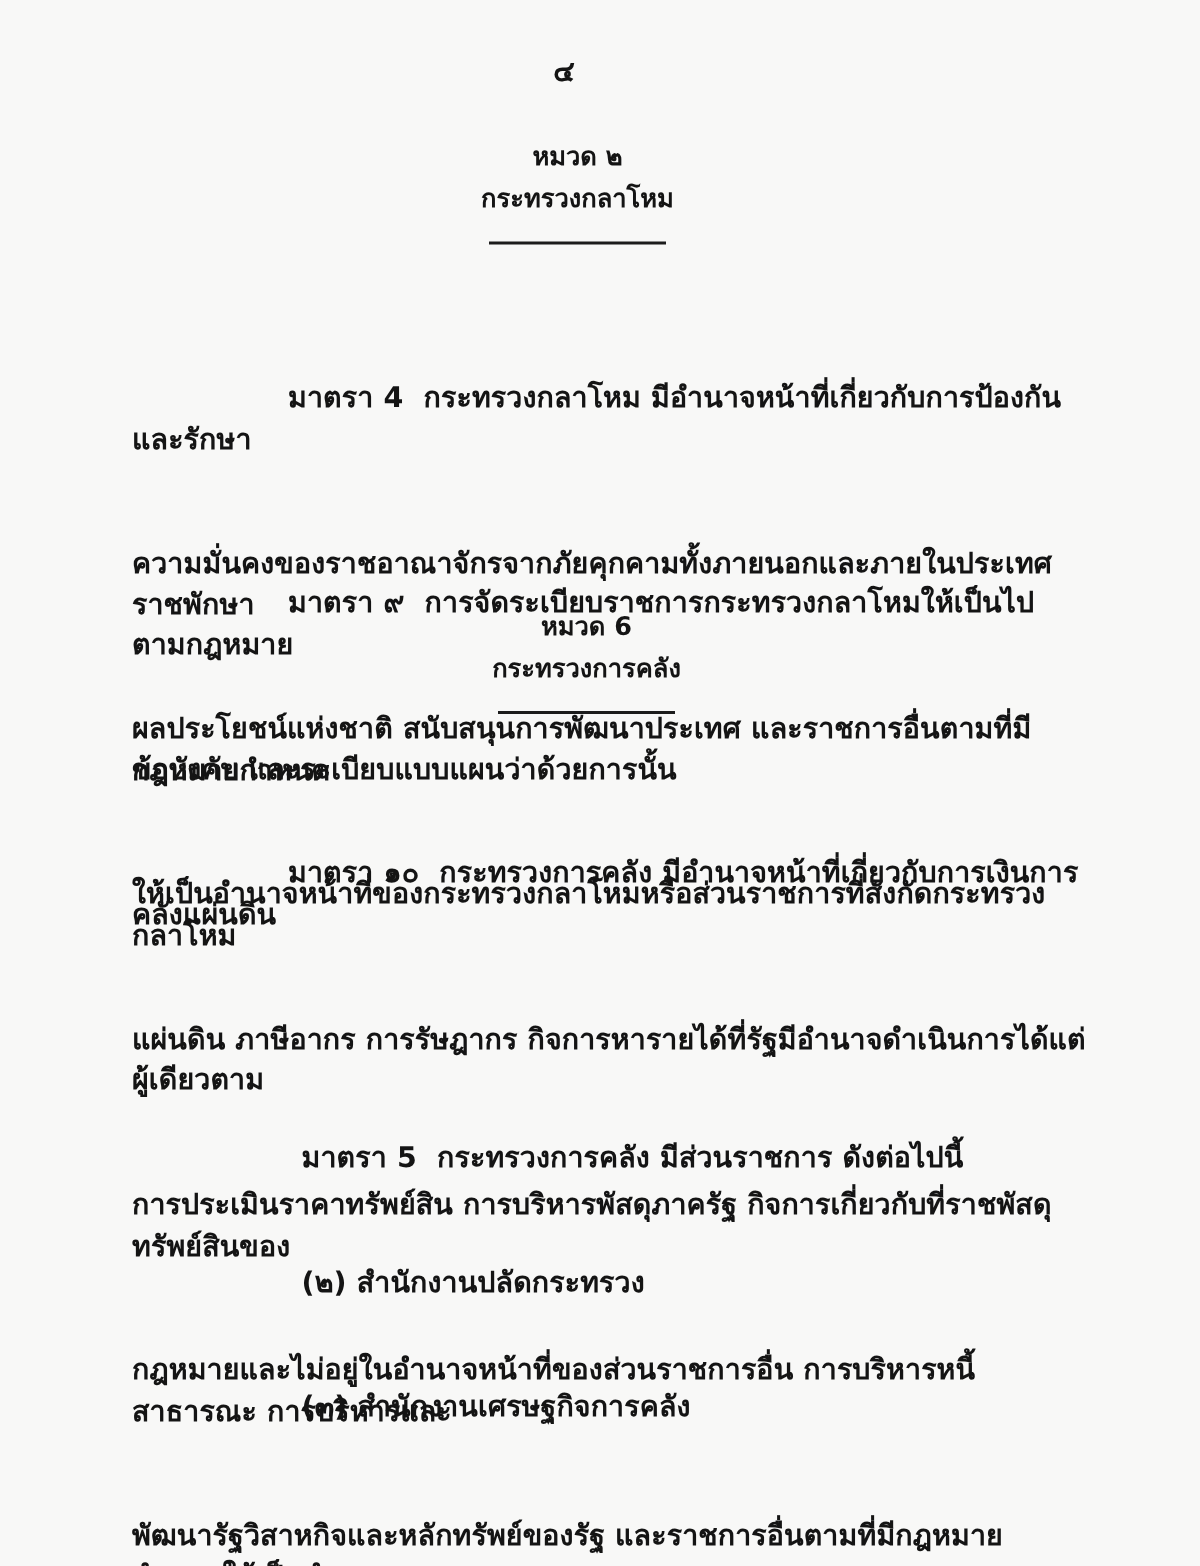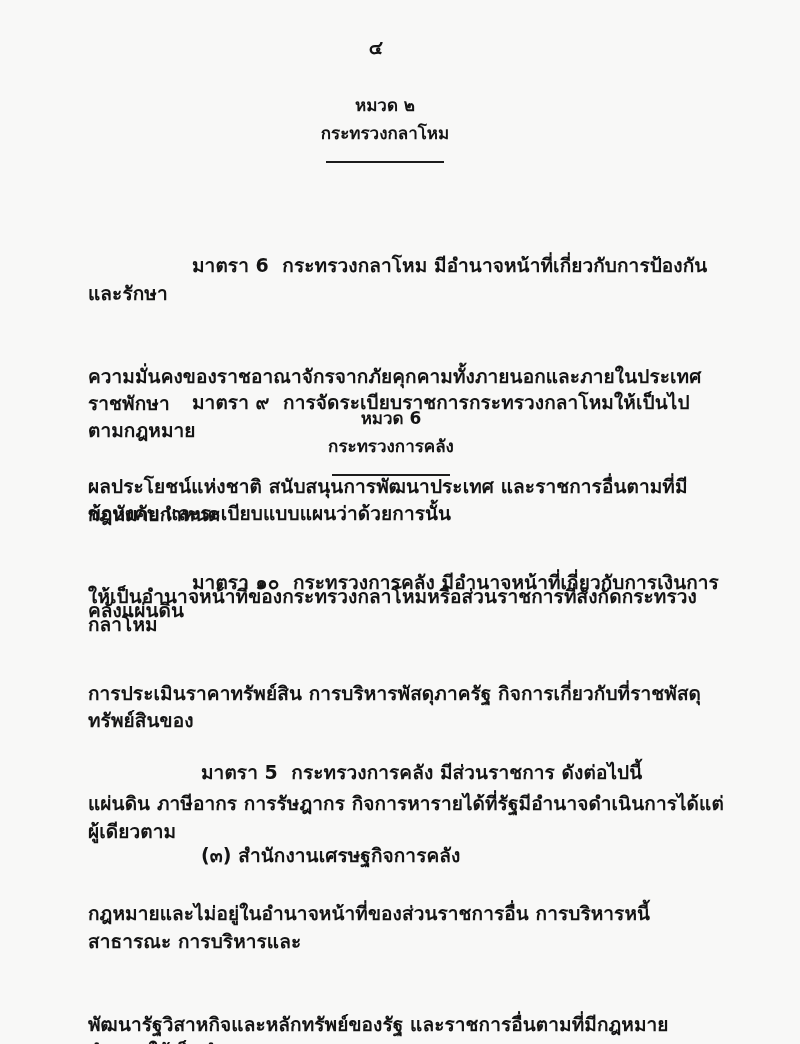--- a/index.html
+++ b/index.html
@@ -76,48 +76,49 @@
 
   <div class="page-number">๔</div>
 
   <div class="chapter-block chapter-2">
     <div class="chapter-no">หมวด ๒</div>
     <div class="chapter-title">กระทรวงกลาโหม</div>
     <div class="rule"></div>
   </div>
 
   <div class="para txt section-8">
-    <div class="line indent">มาตรา 6  กระทรวงกลาโหม มีอำนาจหน้าที่เกี่ยวกับการป้องกันและรักษา</div>
+    <div class="line indent">มาตรา 4  กระทรวงกลาโหม มีอำนาจหน้าที่เกี่ยวกับการป้องกันและรักษา</div>
     <div class="line">ความมั่นคงของราชอาณาจักรจากภัยคุกคามทั้งภายนอกและภายในประเทศ ราชพักษา</div>
     <div class="line">ผลประโยชน์แห่งชาติ สนับสนุนการพัฒนาประเทศ และราชการอื่นตามที่มีกฎหมายกำหนด</div>
     <div class="line">ให้เป็นอำนาจหน้าที่ของกระทรวงกลาโหมหรือส่วนราชการที่สังกัดกระทรวงกลาโหม</div>
   </div>
 
   <div class="para txt section-9">
     <div class="line indent">มาตรา ๙  การจัดระเบียบราชการกระทรวงกลาโหมให้เป็นไปตามกฎหมาย</div>
     <div class="line">ข้อบังคับ และระเบียบแบบแผนว่าด้วยการนั้น</div>
   </div>
 
   <div class="chapter-block chapter-3">
     <div class="chapter-no">หมวด 6</div>
     <div class="chapter-title">กระทรวงการคลัง</div>
     <div class="rule"></div>
   </div>
 
   <div class="para txt section-10">
     <div class="line indent">มาตรา ๑๐  กระทรวงการคลัง มีอำนาจหน้าที่เกี่ยวกับการเงินการคลังแผ่นดิน</div>
+    <div class="line">แผ่นดิน ภาษีอากร การรัษฎากร กิจการหารายได้ที่รัฐมีอำนาจดำเนินการได้แต่ผู้เดียวตาม</div>
     <div class="line">การประเมินราคาทรัพย์สิน การบริหารพัสดุภาครัฐ กิจการเกี่ยวกับที่ราชพัสดุ ทรัพย์สินของ</div>
-    <div class="line">แผ่นดิน ภาษีอากร การรัษฎากร กิจการหารายได้ที่รัฐมีอำนาจดำเนินการได้แต่ผู้เดียวตาม</div>
     <div class="line">กฎหมายและไม่อยู่ในอำนาจหน้าที่ของส่วนราชการอื่น การบริหารหนี้สาธารณะ การบริหารและ</div>
     <div class="line">พัฒนารัฐวิสาหกิจและหลักทรัพย์ของรัฐ และราชการอื่นตามที่มีกฎหมายกำหนดให้เป็นอำนาจ</div>
     
   </div>
 
   <div class="para txt section-11">
     <div class="list-line">มาตรา 5  กระทรวงการคลัง มีส่วนราชการ ดังต่อไปนี้</div>
+    <div class="list-line">(๒) สำนักงานปลัดกระทรวง</div>
     <div class="list-line">(๓) สำนักงานเศรษฐกิจการคลัง</div>
     
     
     
     
   </div>
 
 </div>
 
 </body></html>

